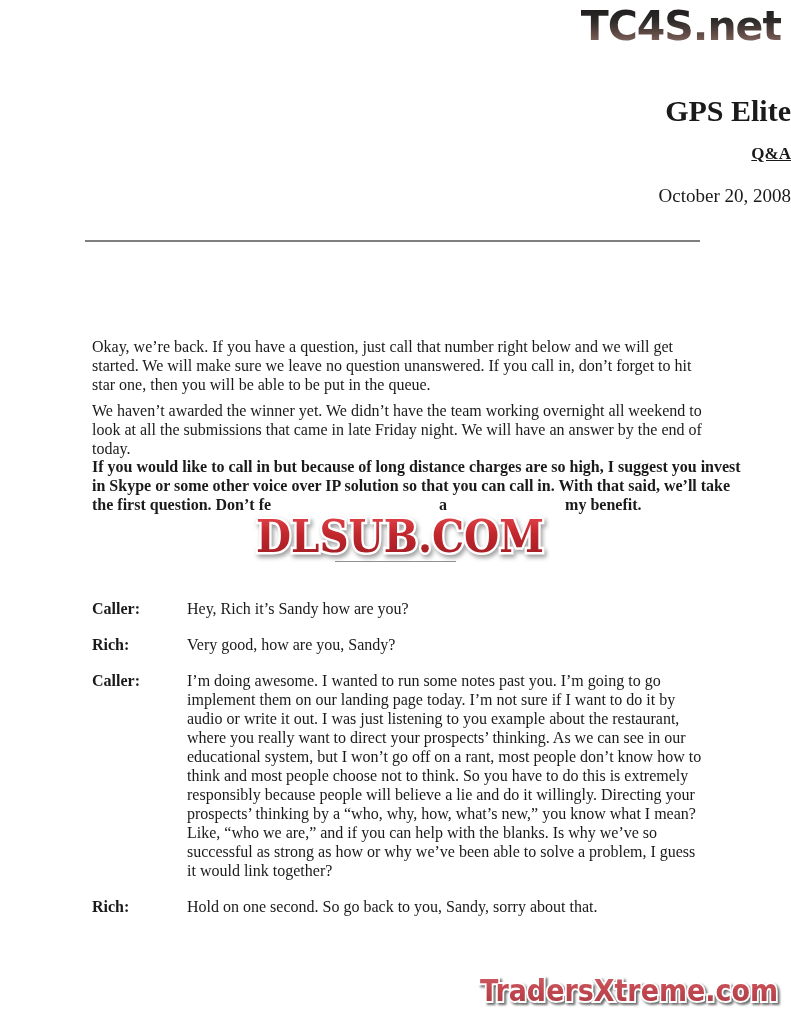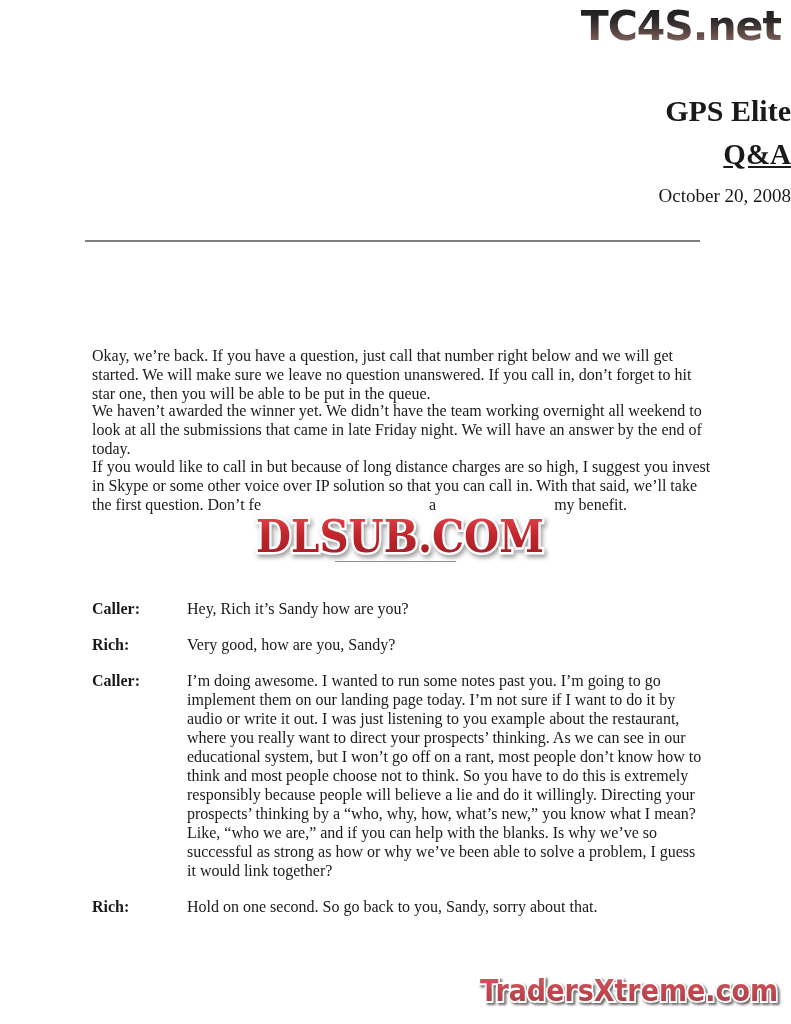--- a/index.html
+++ b/index.html
@@ -19,38 +19,38 @@
     font-family: "DejaVu Sans", sans-serif;
     font-weight: 800; font-size: 41px; letter-spacing: -1px;
     background: linear-gradient(180deg, #161616 0%, #2e2b2a 40%, #6b524c 72%, #a18a84 100%);
     -webkit-background-clip: text; background-clip: text;
     color: transparent;
   }
 
   
   .title-block { position: absolute; top: 93px; left: 0; width: 100%; text-align: right; }
   .doc-title { font-size: 30px; font-weight: bold; margin: 0; line-height: 35px; }
-  .doc-subtitle { font-size: 29px; font-weight: bold; margin: 12px 0 0 0; line-height: 28px; text-decoration: underline; }
+  .doc-subtitle { font-size: 17px; font-weight: bold; margin: 12px 0 0 0; line-height: 28px; text-decoration: underline; }
   .doc-date { font-size: 19px; margin: 18px 0 0 0; line-height: 20px; }
 
   .rule-main {
     position: absolute; top: 240px; left: 85px; width: 615px;
     border: 0; border-top: 2px solid #7f7f7f; margin: 0;
   }
   .rule-small {
     position: absolute; top: 561px; left: 335px; width: 121px;
     border: 0; border-top: 1px solid #8f8f8f; margin: 0;
   }
 
   .body-text { font-size: 16px; line-height: 19px; }
   .para { position: absolute; left: 92px; width: 612px; }
-  .para-1 { top: 330px; }
+  .para-1 { top: 321px; }
   .para-2 { top: 385px; }
   .para-3 { top: 457px; }
-  .para-3 .line { white-space: nowrap; }
+  .para-3 .line { white-space: nowrap; font-weight: bold; }
   .gap-spacer { display: inline-block; height: 1px; }
   .gap-1 { width: 168px; }
   .gap-2 { width: 118px; }
 
   
   .watermark { position: absolute; top: 507px; left: 250px; }
 
   
   .dialog { position: absolute; top: 599px; left: 92px; width: 614px; }
   .d-entry { display: flex; margin-bottom: 17px; }

